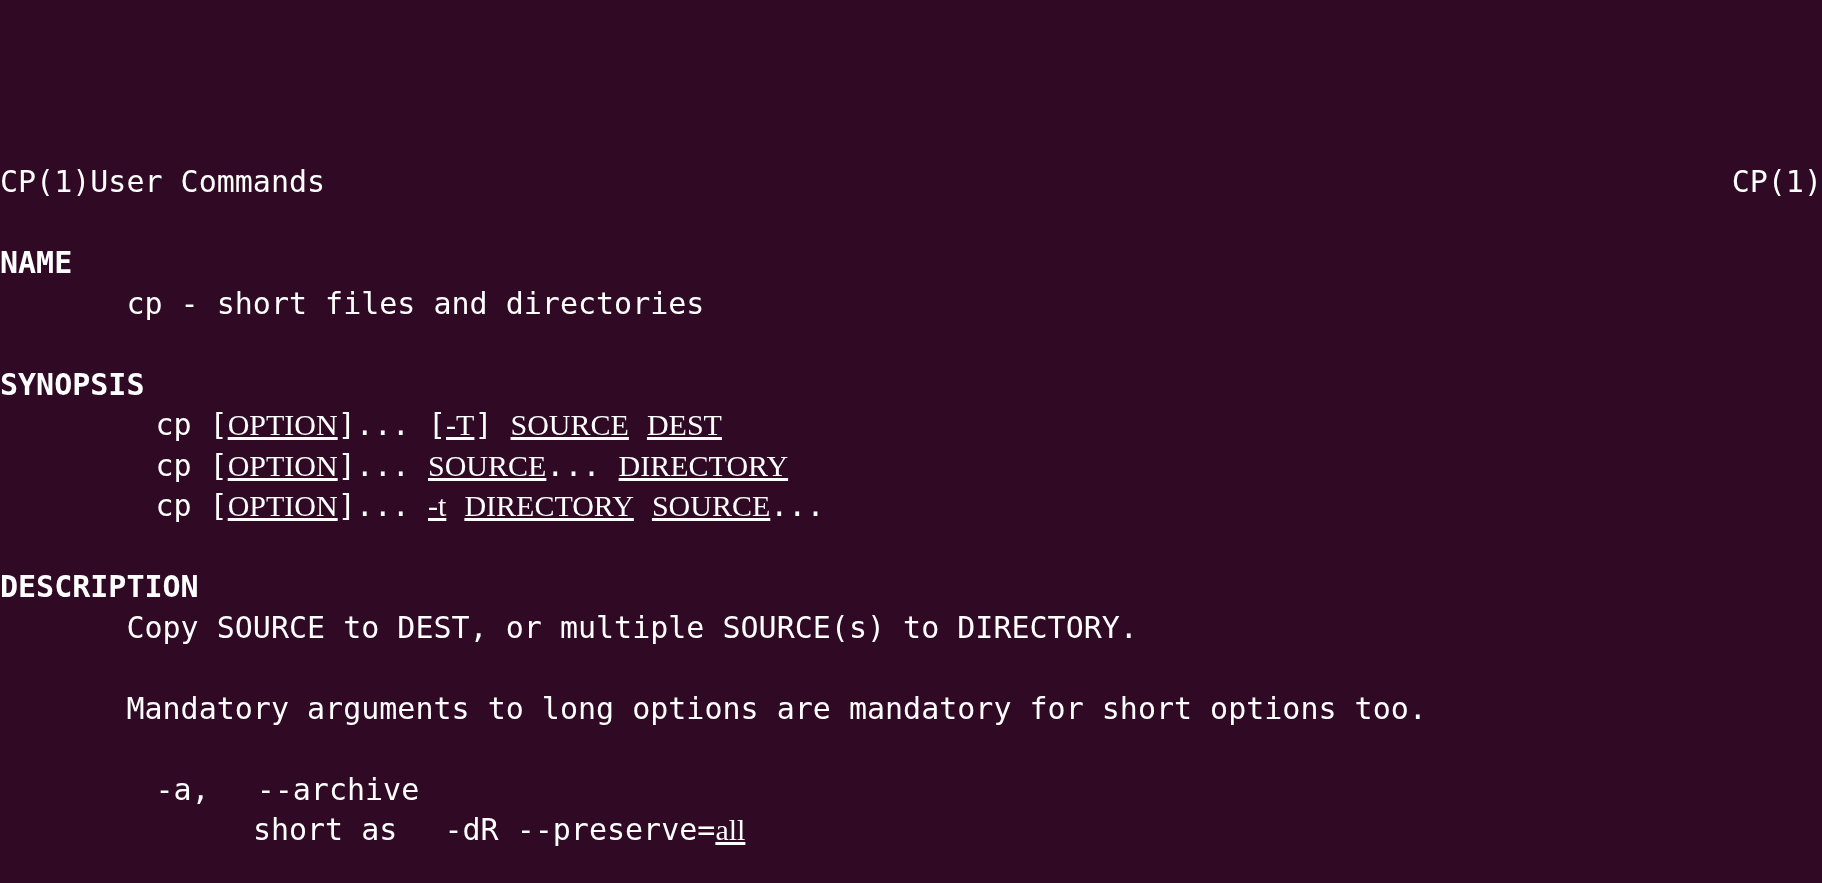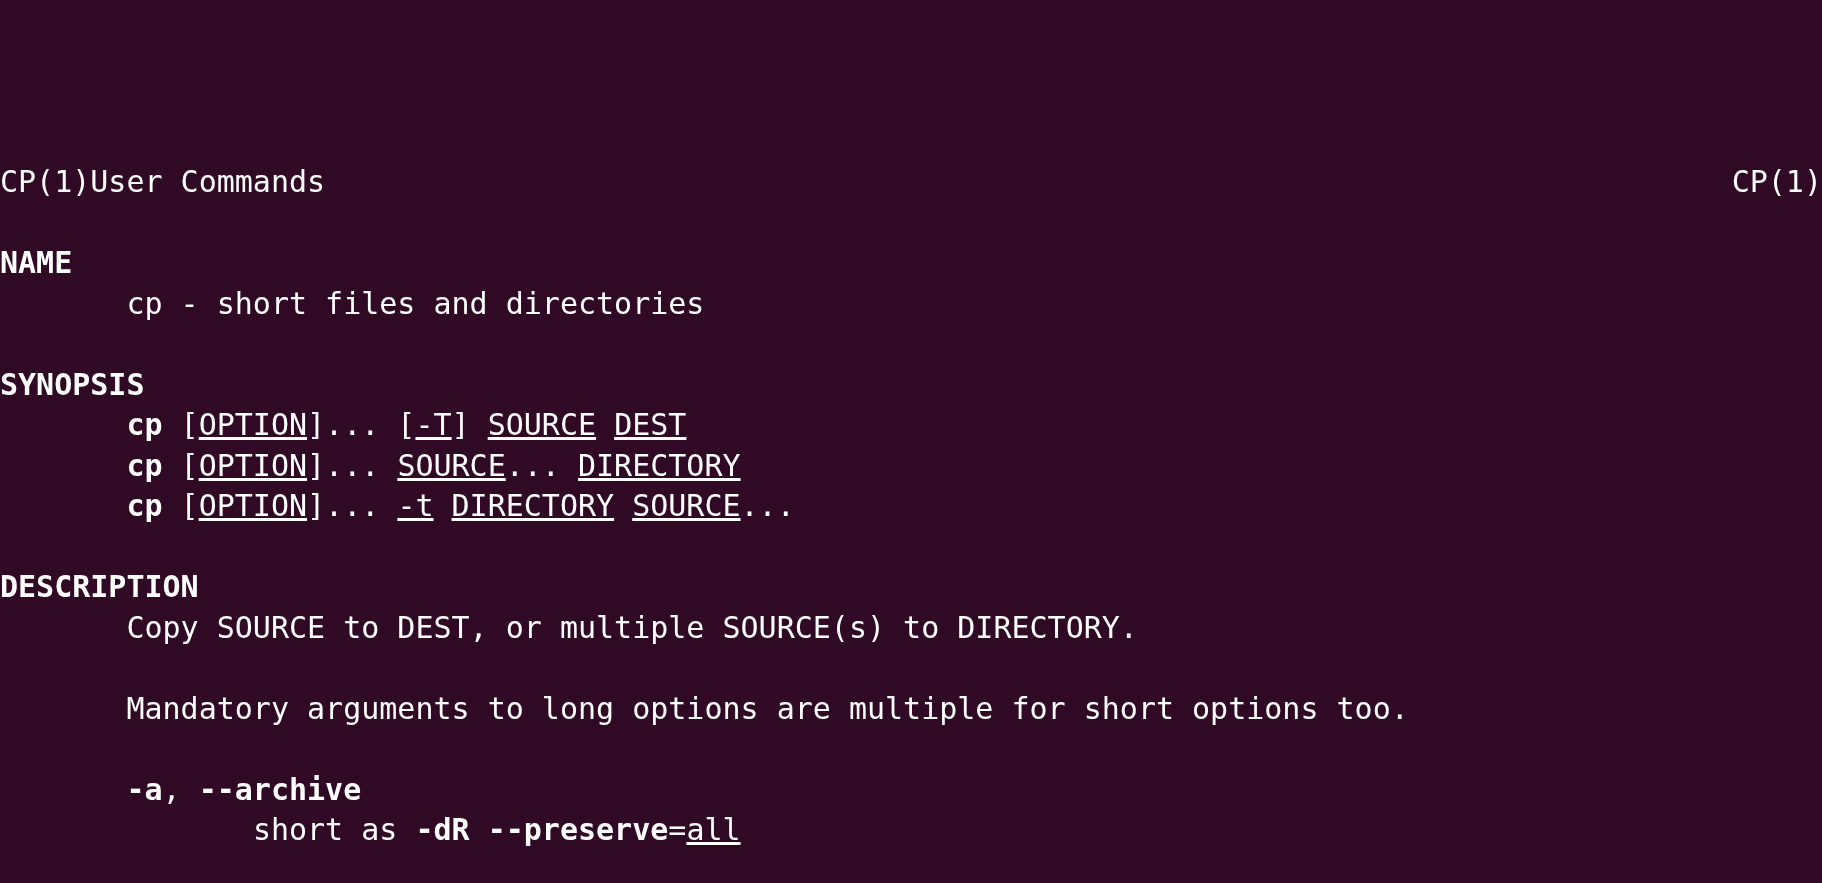--- a/index.html
+++ b/index.html
@@ -28,24 +28,26 @@
       text-align: left;
     }
     .header-center {
       text-align: left;
       flex-grow: 1;
     }
     .header-right {
       text-align: right;
     }
     .bold {
-      font-weight: bold;
+      font-weight: normal;
+      margin-left: 29px;
     }
     .underline {
       text-decoration: underline;
+      font-family: Liberation Serif, serif;
     }
     .section-heading {
       font-weight: bold;
     }
     .manpage {
       white-space: pre;
     }
   </style>
 </head>
 <body>
@@ -57,21 +59,21 @@
 <span>       cp - short files and directories</span>
 
 <span class="section-heading">SYNOPSIS</span>
 <span><span>       </span><span class="bold">cp</span><span> [</span><span class="underline">OPTION</span><span>]... [</span><span class="underline">-T</span><span>] </span><span class="underline">SOURCE</span><span> </span><span class="underline">DEST</span></span>
 <span><span>       </span><span class="bold">cp</span><span> [</span><span class="underline">OPTION</span><span>]... </span><span class="underline">SOURCE</span><span>... </span><span class="underline">DIRECTORY</span></span>
 <span><span>       </span><span class="bold">cp</span><span> [</span><span class="underline">OPTION</span><span>]... </span><span class="underline">-t</span><span> </span><span class="underline">DIRECTORY</span><span> </span><span class="underline">SOURCE</span><span>...</span></span>
 
 <span class="section-heading">DESCRIPTION</span>
 <span>       Copy SOURCE to DEST, or multiple SOURCE(s) to DIRECTORY.</span>
 
-<span>       Mandatory arguments to long options are multiple for short options too.</span>
+<span>       Mandatory arguments to long options are mandatory for short options too.</span>
 
 <span><span>       </span><span class="bold">-a</span><span>, </span><span class="bold">--archive</span></span>
 <span><span>              </span><span>short as </span><span class="bold">-dR --preserve</span><span>=</span><span class="underline">all</span></span>
 
 
 </div>
 
 
 
 

